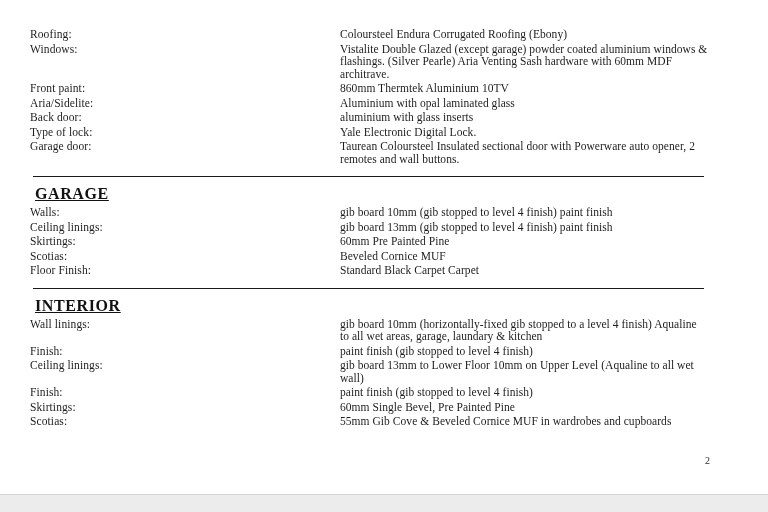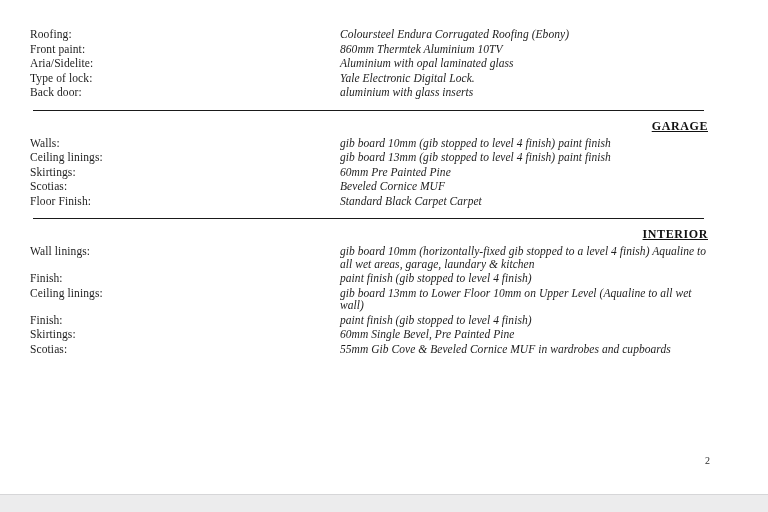--- a/index.html
+++ b/index.html
@@ -57,34 +57,32 @@
     font-family: "Liberation Serif", serif;
   }
   td.label {
     width: 310px;
     padding-left: 5px;
     letter-spacing: 0.1px;
   }
   td.value {
     padding-left: 4px;
     letter-spacing: 0.05px;
-    font-style: italic;
   }
   .section-head {
-    font-size: 12px;
+    font-size: 16px;
     font-weight: bold;
     letter-spacing: 0.6px;
     text-decoration: underline;
     color: #111;
     padding-left: 5px;
     padding-top: 1px;
     padding-bottom: 3px;
     font-variant: small-caps;
     text-transform: uppercase;
-    text-align: right;
   }
   hr.rule {
     border: none;
     border-top: 1.6px solid #1a1a1a;
     margin: 9px 0 7px 3px;
     width: 99%;
   }
   .page-number {
     position: absolute;
     right: 58px;
@@ -101,34 +99,42 @@
   <div class="sheet">
     <div class="doc-body">
 
       <table class="spec">
         <tbody>
           <tr>
             <td class="label">Roofing:</td>
             <td class="value">Coloursteel Endura Corrugated Roofing (Ebony)</td>
           </tr>
           <tr>
+            <td class="label">Windows:</td>
+            <td class="value">Vistalite Double Glazed (except garage) powder coated aluminium windows &amp; flashings. (Silver Pearle) Aria Venting Sash hardware with 60mm MDF architrave.</td>
+          </tr>
+          <tr>
             <td class="label">Front paint:</td>
             <td class="value">860mm Thermtek Aluminium 10TV</td>
           </tr>
           <tr>
             <td class="label">Aria/Sidelite:</td>
             <td class="value">Aluminium with opal laminated glass</td>
           </tr>
           <tr>
+            <td class="label">Back door:</td>
+            <td class="value">aluminium with glass inserts</td>
+          </tr>
+          <tr>
             <td class="label">Type of lock:</td>
             <td class="value">Yale Electronic Digital Lock.</td>
           </tr>
           <tr>
-            <td class="label">Back door:</td>
-            <td class="value">aluminium with glass inserts</td>
+            <td class="label">Garage door:</td>
+            <td class="value">Taurean Coloursteel Insulated sectional door with Powerware auto opener, 2 remotes and wall buttons.</td>
           </tr>
         </tbody>
       </table>
 
       <hr class="rule">
 
       <div class="section-head">GARAGE</div>
 
       <table class="spec">
         <tbody>

